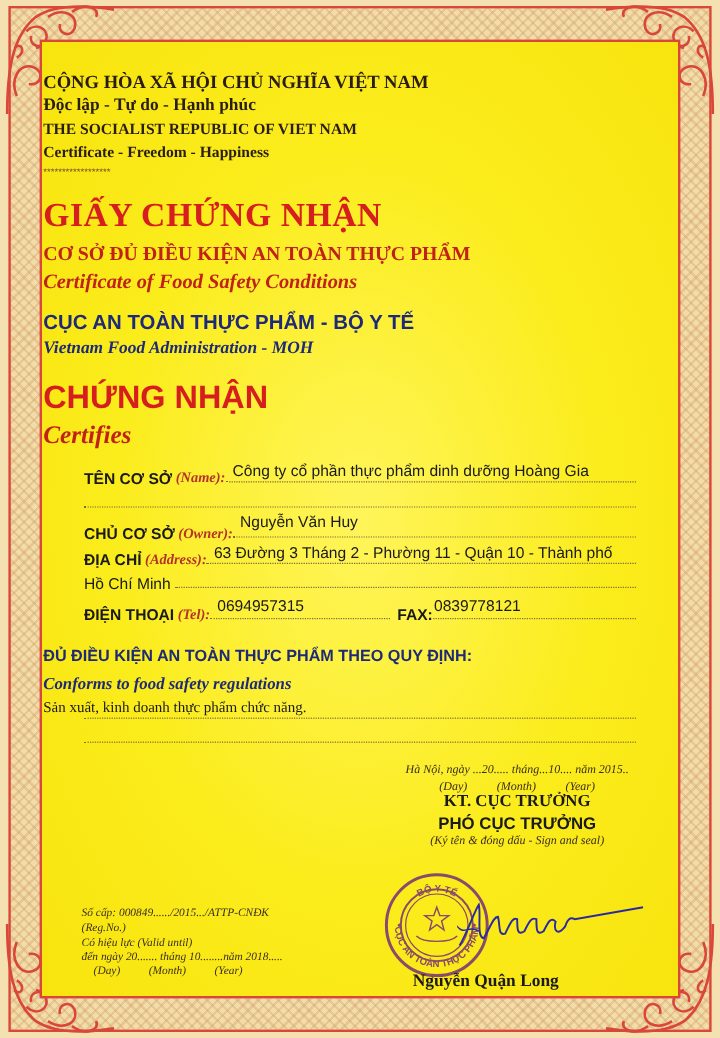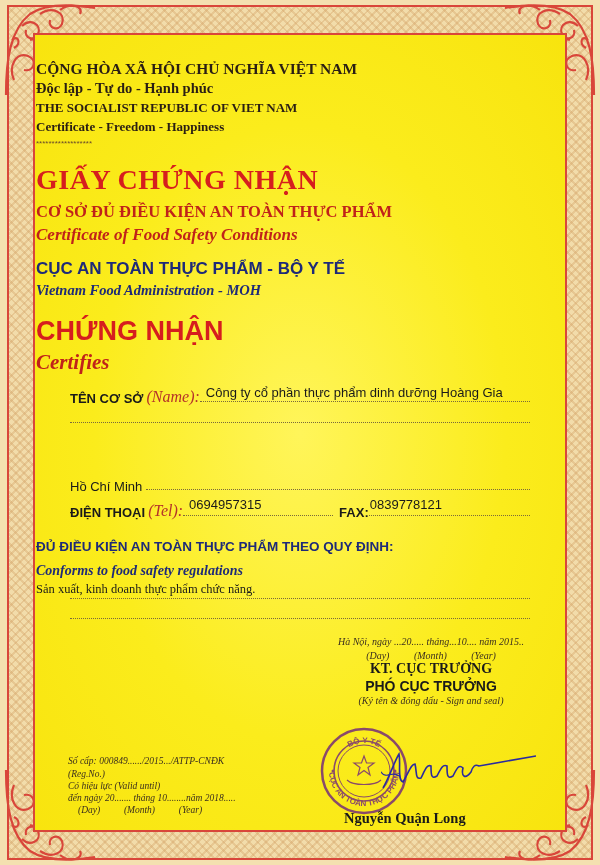--- a/index.html
+++ b/index.html
@@ -43,21 +43,21 @@
   .sub-vn { top: 166px; font-size: 16.5px; font-weight: bold; color: #c0221a; }
   .sub-en { top: 189px; font-size: 17px; font-weight: bold; font-style: italic; color: #c0221a; }
   .agency-vn { top: 223px; font-size: 17px; font-weight: bold; color: #1e2a78; }
   .agency-en { top: 246px; font-size: 14.5px; font-weight: bold; font-style: italic; color: #1e2a78; }
 
   .cert-vn { top: 280px; font-size: 27px; font-weight: bold; color: #d61e1e; }
   .cert-en { top: 314px; font-size: 21px; font-weight: bold; font-style: italic; color: #c0221a; }
 
   .field { position: absolute; left: 34px; right: 34px; height: 20px; display: flex; align-items: flex-end; }
   .label { font-family: "Liberation Sans", sans-serif; font-weight: bold; font-size: 13px; color: #1a1a1a; white-space: nowrap; }
-  .label-en { font-family: "Liberation Serif", serif; font-style: italic; font-weight: normal; font-size: 16px; color: #b5322a; margin-left: 3px; white-space: nowrap; }
+  .label-en { font-family: "Liberation Serif", serif; font-style: italic; font-weight: bold; font-size: 12px; color: #b5322a; margin-left: 3px; white-space: nowrap; }
   .dots { flex: 1; border-bottom: 1px dotted #7a6a3a; height: 0; margin-bottom: 4px; position: relative; }
   .val { font-family: Liberation Sans, sans-serif; font-size: 13px; color: #1a1a1a; white-space: nowrap; position: absolute; bottom: 1px; left: 6px; }
   .dotline { position: absolute; left: 34px; right: 34px; border-bottom: 1px dotted #7a6a3a; height: 0; }
 
   .conform-vn { top: 503px; font-size: 13.5px; font-weight: bold; color: #1e2a78; }
   .conform-en { top: 527px; font-size: 14px; font-weight: bold; font-style: italic; color: #1e2a78; }
   .scope { top: 546px; font-size: 12.5px; color: #1a1a1a; }
 
   .sign-block { position: absolute; left: 270px; width: 250px; text-align: center; }
   .date-line { top: 600px; font-family: "Liberation Serif", serif; font-style: italic; font-size: 10px; color: #3a2e1e; }
@@ -157,21 +157,35 @@
 
     <div class="field" style="top:350px;">
       <span class="label">TÊN CƠ SỞ</span>
       <span class="label-en">(Name):</span>
       <span class="dots">
         <span class="val">Công ty cổ phần thực phẩm dinh dưỡng Hoàng Gia</span>
       </span>
     </div>
     <div class="dotline" style="top:386px;"></div>
 
-
+    <div class="field" style="top:396px;">
+      <span class="label">CHỦ CƠ SỞ</span>
+      <span class="label-en">(Owner):</span>
+      <span class="dots">
+        <span class="val" style="bottom:5px;">Nguyễn Văn Huy</span>
+      </span>
+    </div>
+
+    <div class="field" style="top:418px;">
+      <span class="label">ĐỊA CHỈ</span>
+      <span class="label-en">(Address):</span>
+      <span class="dots">
+        <span class="val">63 Đường 3 Tháng 2 - Phường 11 - Quận 10 - Thành phố</span>
+      </span>
+    </div>
     <div class="field" style="top:438px;">
       <span class="val" style="position:static; margin-right:4px;">Hồ Chí Minh</span>
       <span class="dots"></span>
     </div>
 
     <div class="field" style="top:464px;">
       <span class="label">ĐIỆN THOẠI</span>
       <span class="label-en">(Tel):</span>
       <span class="dots" style="flex:0 0 150px;">
         <span class="val" style="bottom:3px;">0694957315</span>

